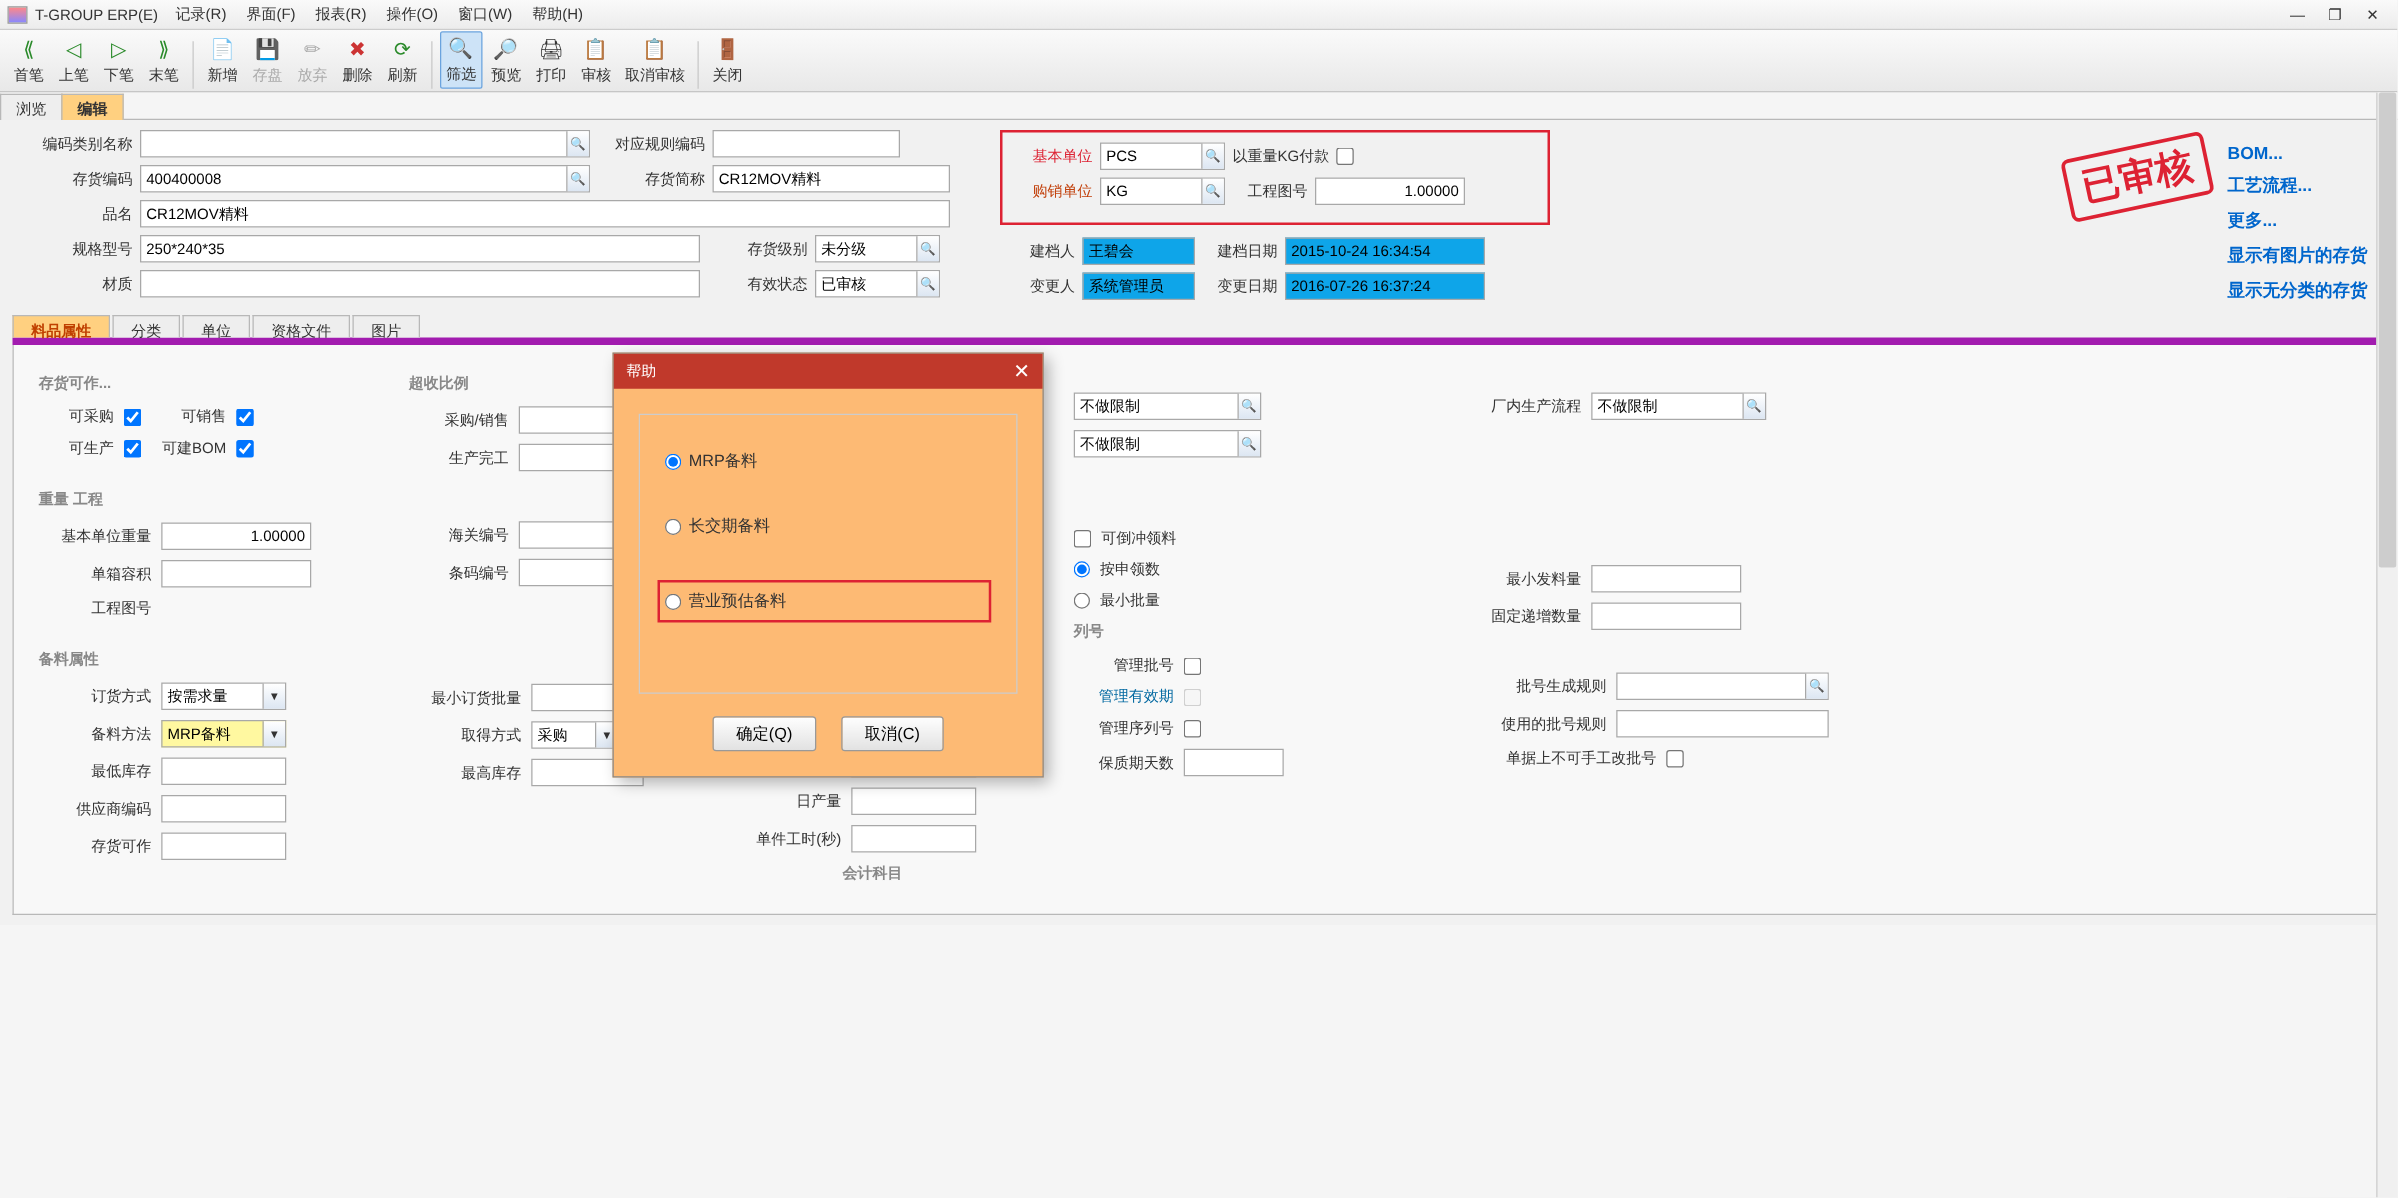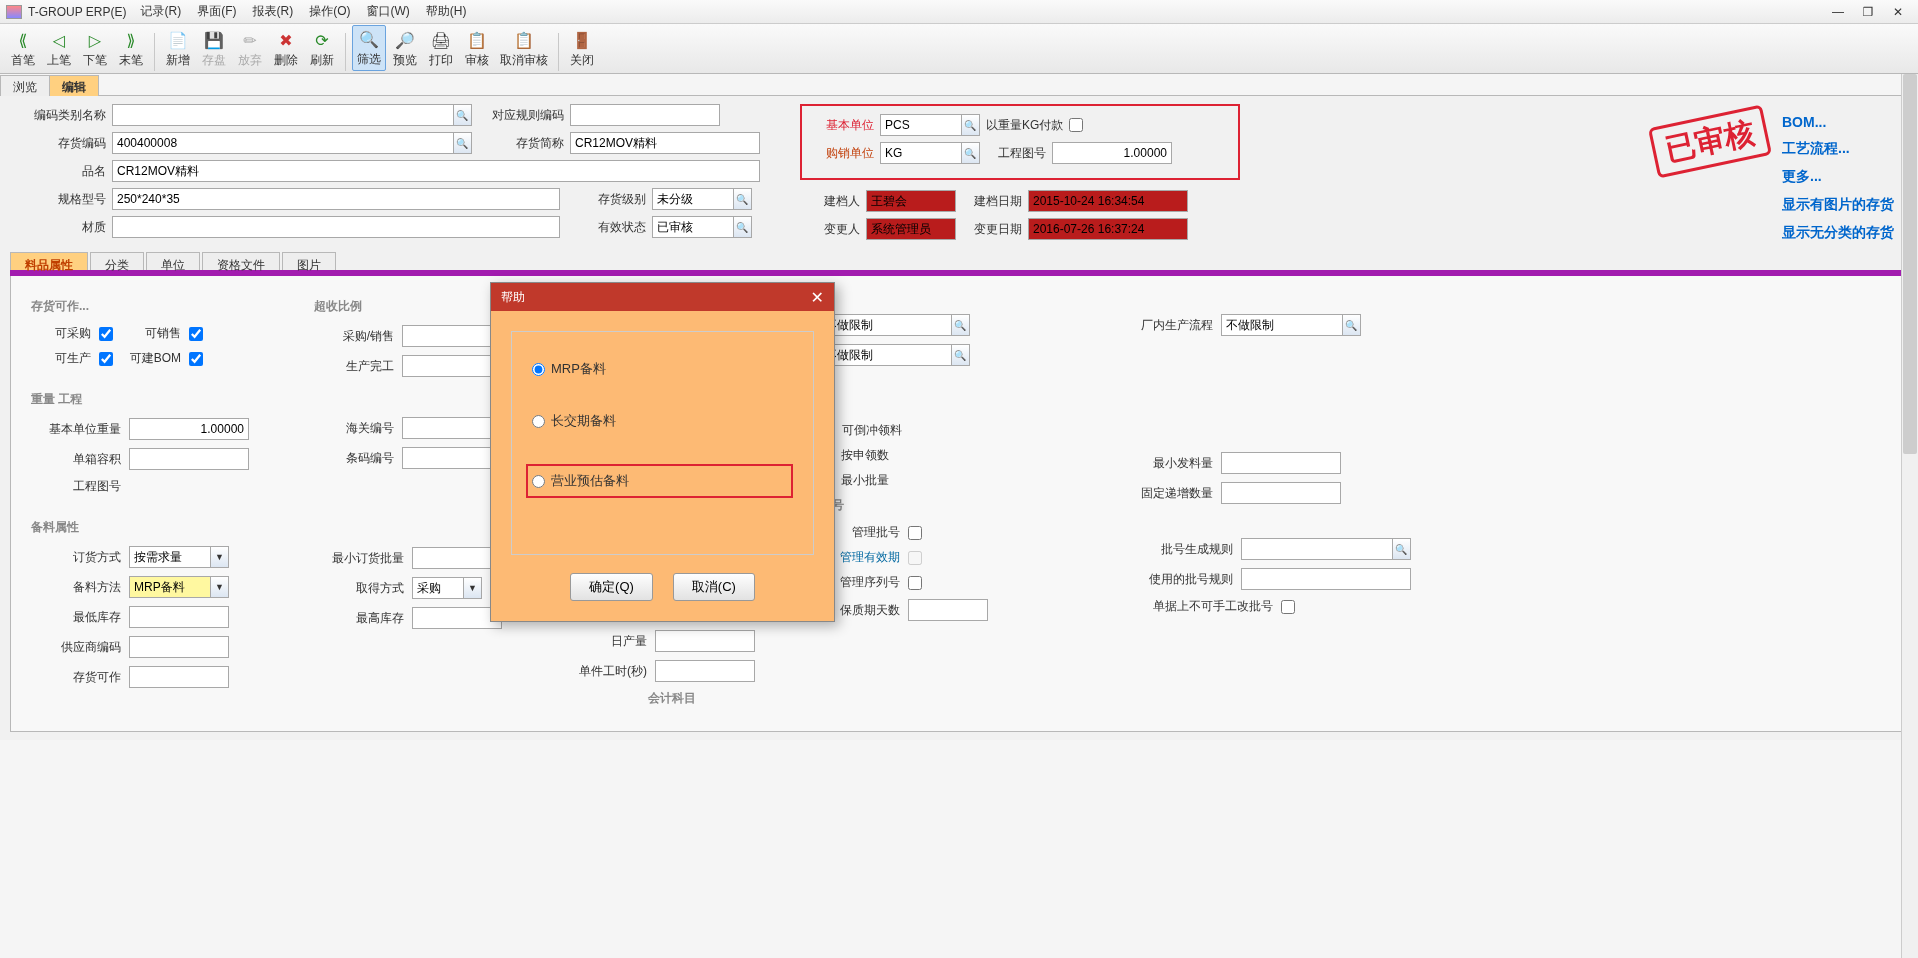--- a/index.html
+++ b/index.html
@@ -24,21 +24,21 @@
 
 .mode-tabs { display: flex; height: 22px; background: #f5f5f5; border-bottom: 1px solid #b8b8b8; }
 .mode-tab { padding: 3px 12px; border: 1px solid #b8b8b8; border-bottom: none; background: #eee; margin-right: -1px; position: relative; top: 1px; cursor: default; }
 .mode-tab.active { background: #ffd080; font-weight: bold; }
 
 
 .form-area { padding: 8px 10px; background: #f1f1f1; position: relative; }
 .form-row { display: flex; align-items: center; margin-bottom: 6px; gap: 6px; }
 .lbl-r { text-align: right; display: inline-block; }
 .inp { height: 22px; border: 1px solid #a8a8a8; background: #fff; padding: 0 4px; font-size: 12px; }
-.inp.ro { background: #b91c1c; }
+.inp.ro { background: #0ea5e9; }
 .lookup { position: relative; display: inline-flex; }
 .lookup .lk-btn { position: absolute; right: 1px; top: 1px; width: 18px; height: 20px; background: linear-gradient(#fff,#dce6f2); border-left: 1px solid #a8a8a8; display: flex; align-items: center; justify-content: center; font-size: 10px; color: #2a5db0; cursor: default; }
 .red-box { border: 2px solid #d23; padding: 8px 12px; }
 .stamp { position: absolute; right: 150px; top: 20px; transform: rotate(-12deg); color: #d23; font-size: 30px; font-weight: bold; border: 3px solid #d23; padding: 2px 10px; border-radius: 6px; }
 .right-links { position: absolute; right: 24px; top: 18px; display: flex; flex-direction: column; gap: 10px; }
 .right-links a { color: #0066cc; text-decoration: none; font-size: 14px; font-weight: bold; cursor: default; }
 
 
 .sub-tabs { display: flex; height: 24px; border-bottom: 6px solid #a21caf; margin-top: 6px; }
 .sub-tab { padding: 4px 14px; border: 1px solid #b8b8b8; border-bottom: none; background: #eee; margin-right: 2px; cursor: default; }
@@ -256,21 +256,21 @@
 
     <div class="sub-tabs">
       <div class="sub-tab active">料品属性</div>
       <div class="sub-tab">分类</div>
       <div class="sub-tab">单位</div>
       <div class="sub-tab">资格文件</div>
       <div class="sub-tab">图片</div>
     </div>
 
     <div class="detail">
-      <div style="display:flex; gap:43px">
+      <div style="display:flex; gap:56px">
 
         <div style="width:240px">
           <div class="section-h">存货可作...</div>
           <div class="grid-row">
             <span class="lbl-r" style="width:60px">可采购</span>
               <input type="checkbox" checked="" class="chk" style="">
             <span class="lbl-r" style="width:60px">可销售</span>
               <input type="checkbox" checked="" class="chk" style="">
           </div>
           <div class="grid-row">

